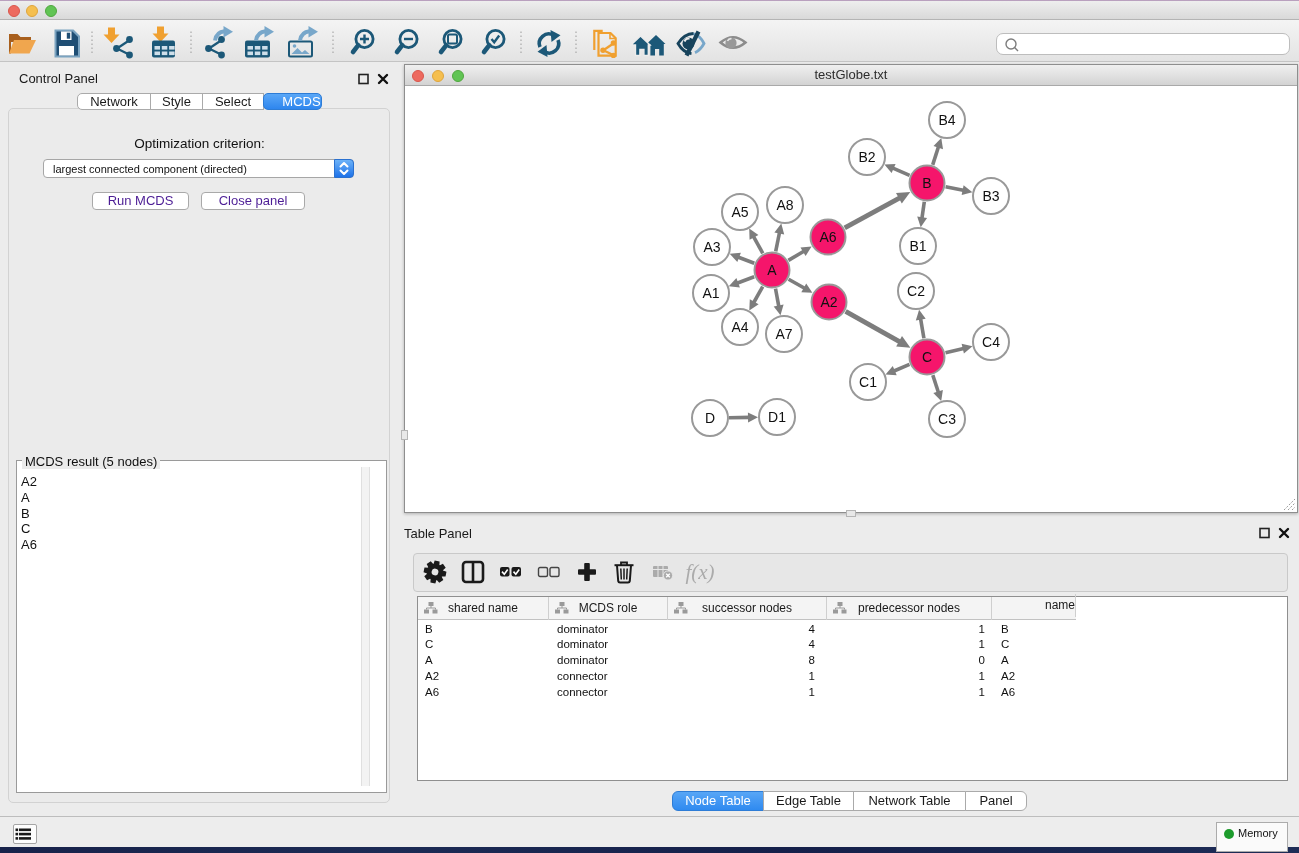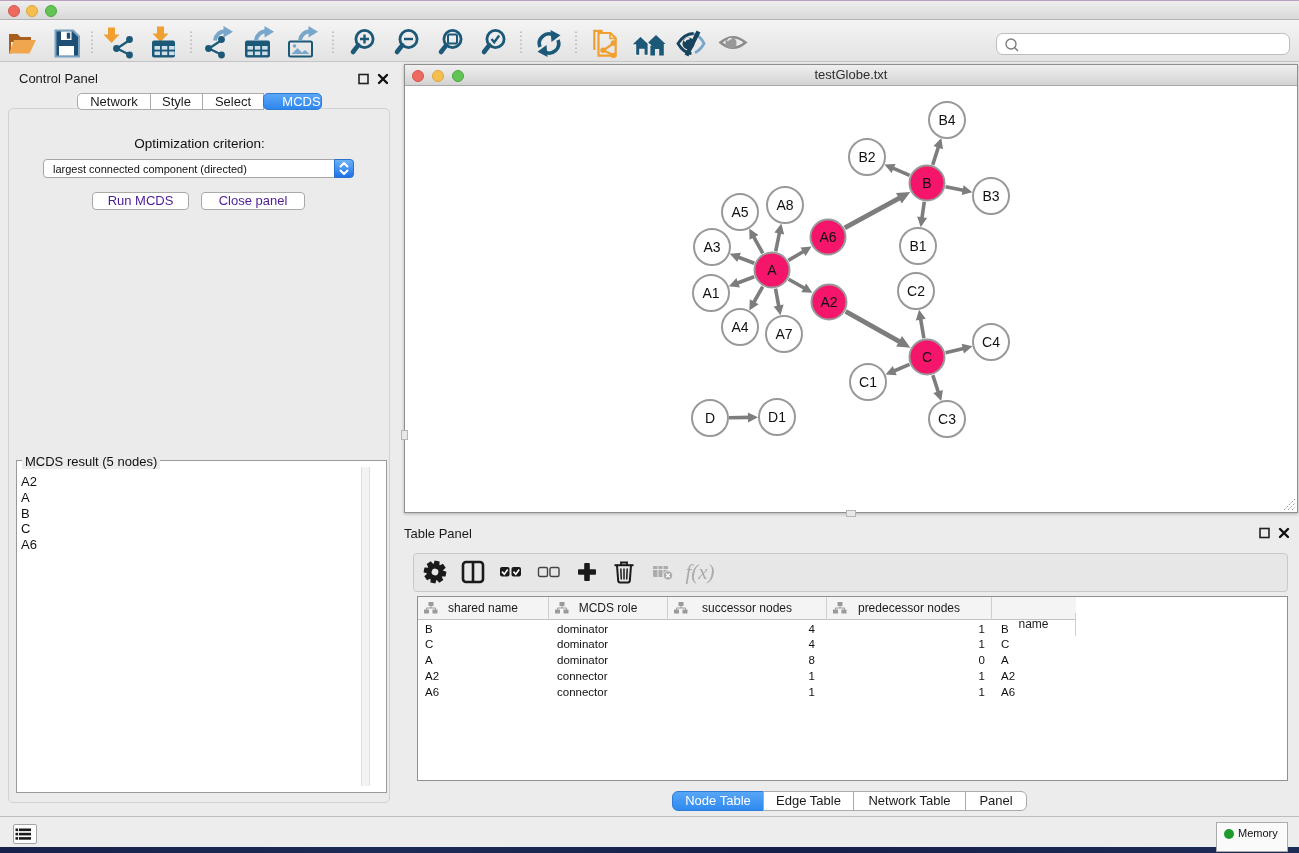--- a/index.html
+++ b/index.html
@@ -387,21 +387,21 @@
 <div class="abs" style="left:827px;top:597px;width:165px;height:23px;border-right:1px solid #cfcfcf;font-size:12px;text-align:center;line-height:22px;color:#1a1a1a;"><svg width="14" height="12" style="position:absolute;left:6px;top:5px;">
       <g fill="#9a9a9a">
 <rect x="4.5" y="0" width="5" height="4"></rect>
 <rect x="0" y="7.5" width="5" height="4"></rect>
         <rect x="8.5" y="7.5" width="5" height="4"></rect>
 </g>
       <g stroke="#9a9a9a" stroke-width="1" fill="none">
         <path d="M7,4 v2 M2.5,7.5 v-1.5 h9 v1.5"></path>
       </g>
     </svg>predecessor nodes</div>
-<div class="abs" style="left:992px;top:613px;width:84px;height:23px;border-right:1px solid #cfcfcf;font-size:12px;text-align:center;line-height:22px;color:#1a1a1a;">name</div>
+<div class="abs" style="left:992px;top:594px;width:84px;height:23px;border-right:1px solid #cfcfcf;font-size:12px;text-align:right;line-height:22px;color:#1a1a1a;">name</div>
 <div class="abs" style="left:418px;top:621.5px;width:860px;height:16px;font-size:11.5px;line-height:15px;color:#111;">
 <span style="position:absolute;left:7px;">B</span>
 <span style="position:absolute;left:139px;">dominator</span>
 <span style="position:absolute;left:250px;width:147px;text-align:right;">4</span>
 <span style="position:absolute;left:420px;width:147px;text-align:right;">1</span>
 <span style="position:absolute;left:583px;">B</span>
 </div>
 <div class="abs" style="left:418px;top:637.4px;width:860px;height:16px;font-size:11.5px;line-height:15px;color:#111;">
 <span style="position:absolute;left:7px;">C</span>
 <span style="position:absolute;left:139px;">dominator</span>

